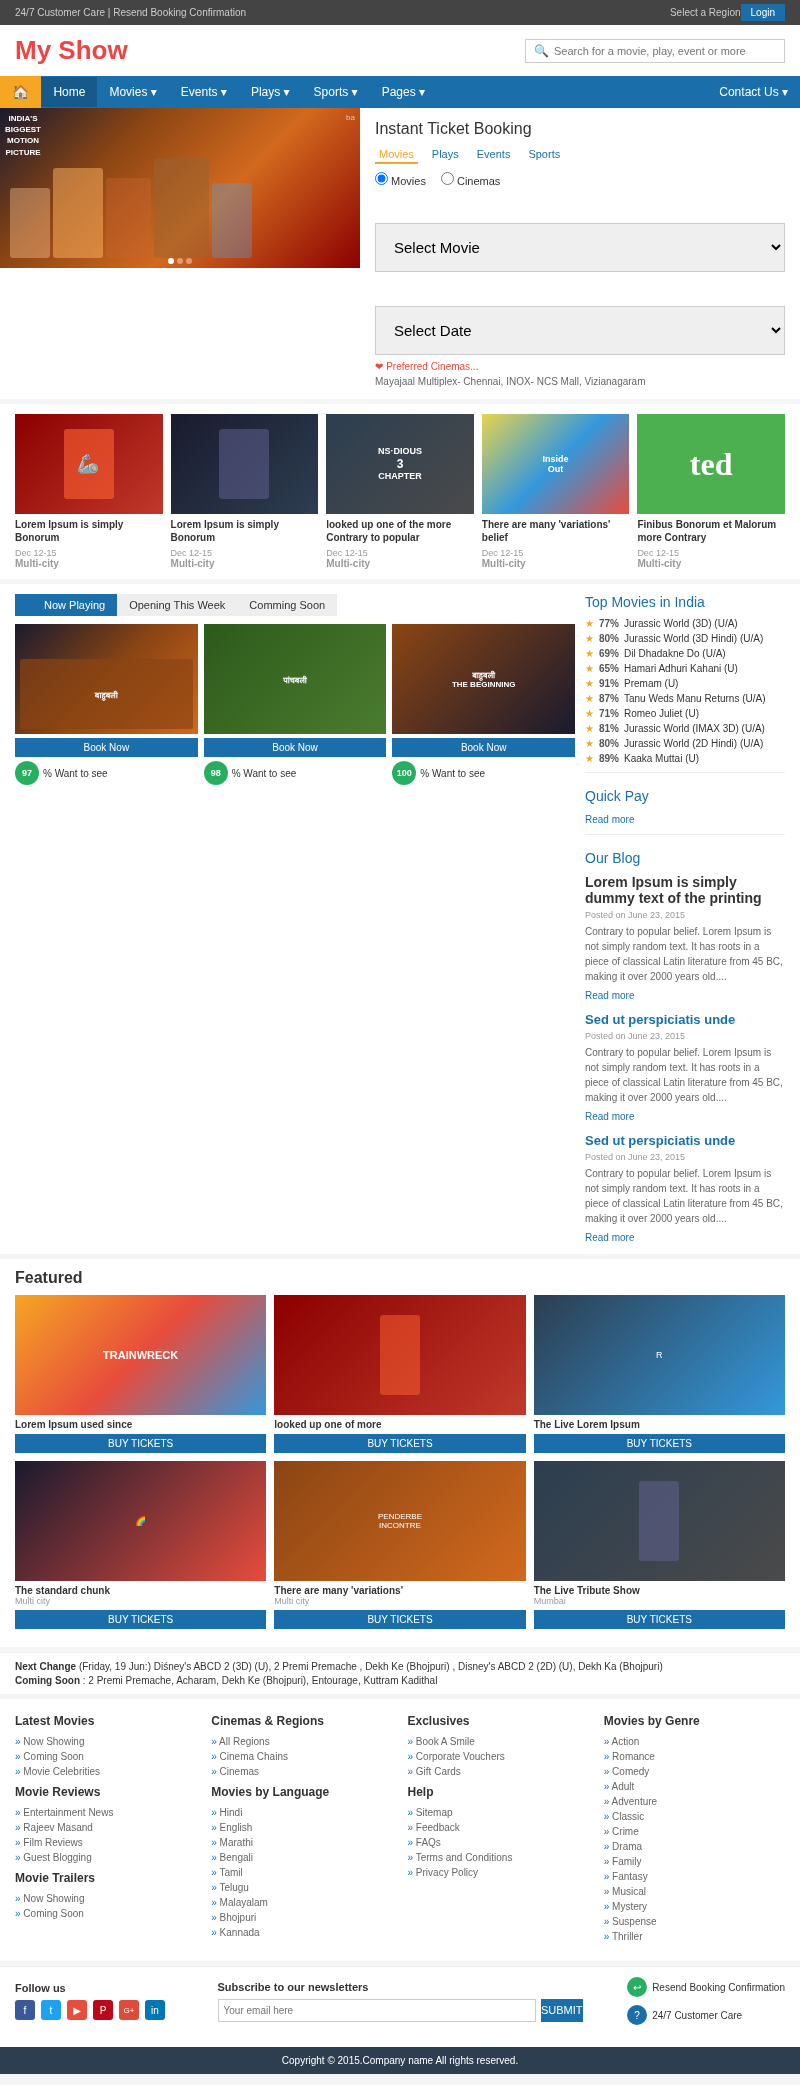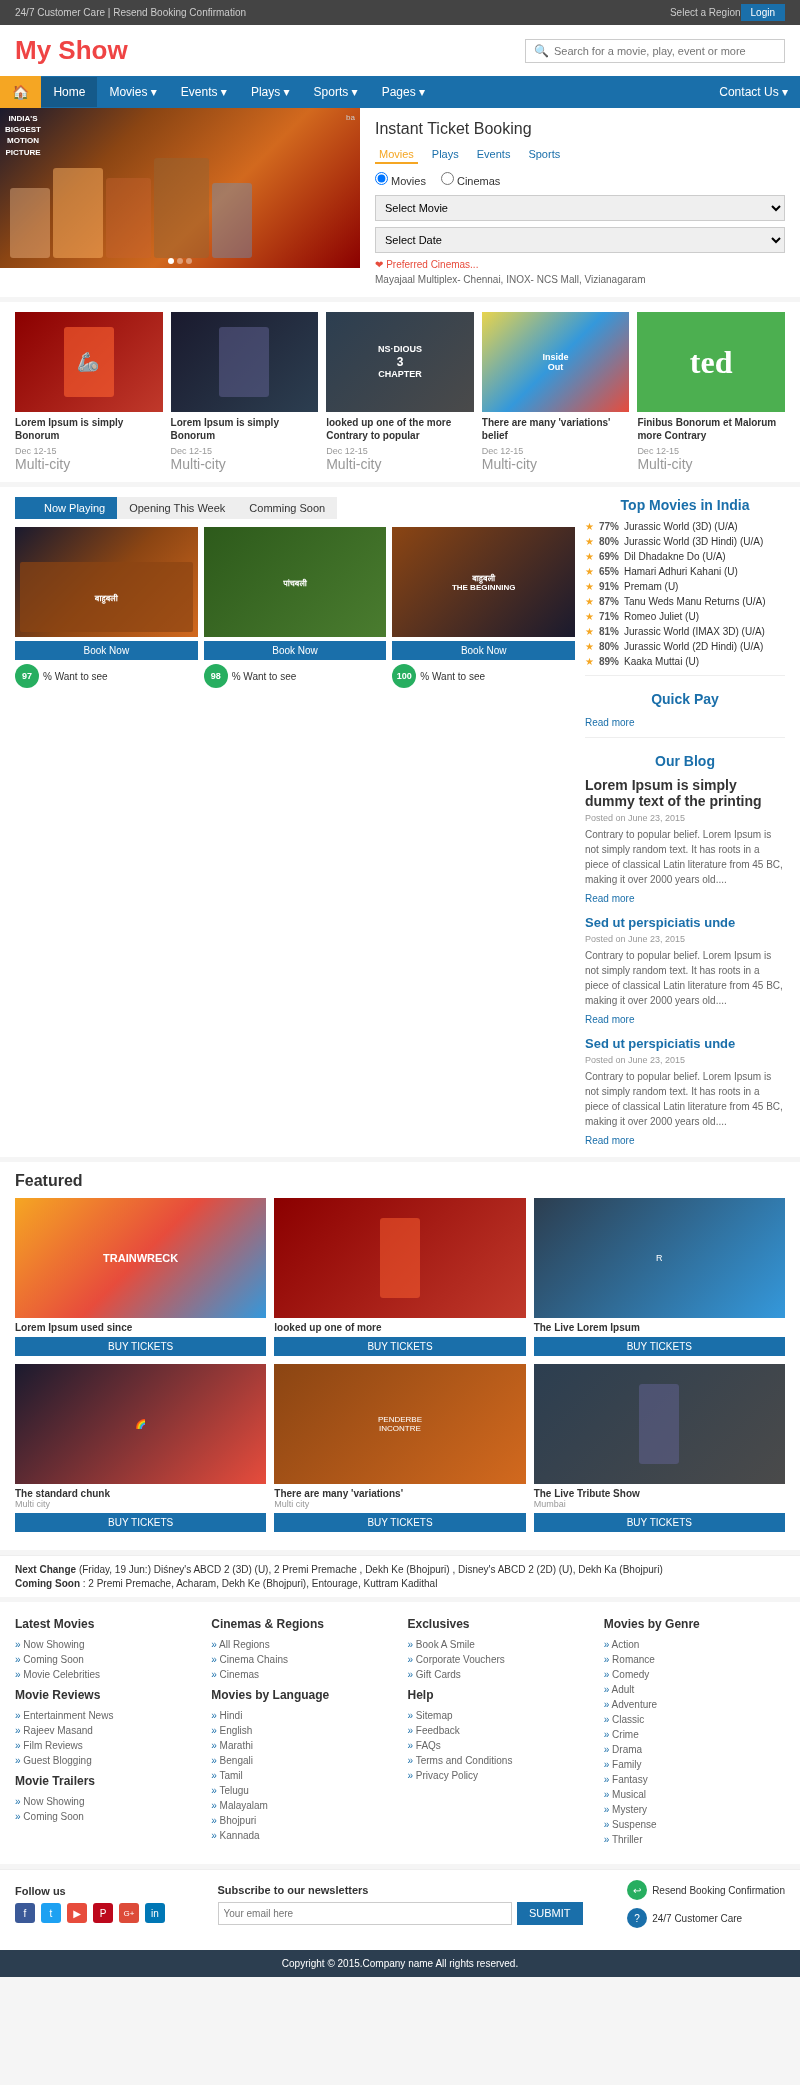--- a/index.html
+++ b/index.html
@@ -26,47 +26,47 @@
     .banner-section { display: flex; background: #fff; margin-bottom: 5px; }
     .banner { width: 360px; height: 160px; overflow: hidden; position: relative; }
     .banner-img { width: 100%; height: 160px; background: linear-gradient(135deg, #8B4513 0%, #D2691E 30%, #8B0000 60%, #1a1a2e 100%); display: flex; align-items: center; justify-content: center; color: #fff; font-size: 11px; text-align: center; }
 
     .booking-panel { flex: 1; padding: 12px 15px; background: #fff; }
     .booking-title { font-size: 16px; color: #333; margin-bottom: 8px; }
     .booking-tabs { display: flex; gap: 10px; margin-bottom: 8px; }
     .booking-tab { font-size: 11px; color: #1a6faa; cursor: pointer; padding: 2px 4px; }
     .booking-tab.active { border-bottom: 2px solid #f5a623; color: #f5a623; }
     .radio-group { display: flex; gap: 15px; margin-bottom: 8px; font-size: 11px; }
-    .booking-select { width: 100%; padding: 5px; margin-bottom: 6px; border: 1px solid #ccc; font-size: 11px; }
+    .booking-select { width: 100%; padding: 14px; margin-bottom: 6px; border: 1px solid #ccc; font-size: 15px; margin-top: 28px; }
     .preferred-cinemas { font-size: 10px; color: #e74c3c; margin-bottom: 4px; }
     .cinema-list { font-size: 10px; color: #666; }
 
     
     .section { background: #fff; padding: 10px 15px; margin-bottom: 5px; }
     .movies-row { display: flex; gap: 8px; overflow: hidden; }
     .movie-card { flex: 1; min-width: 0; }
     .movie-thumb { width: 100%; height: 100px; object-fit: cover; background: #333; display: flex; align-items: center; justify-content: center; color: #fff; font-size: 9px; overflow: hidden; }
     .movie-title { font-size: 10px; font-weight: bold; margin-top: 4px; line-height: 1.3; height: 28px; overflow: hidden; }
     .movie-date { font-size: 9px; color: #999; margin-top: 2px; }
-    .movie-city { font-size: 14px; color: #999; }
+    .movie-city { font-size: 10px; color: #999; font-weight: bold; }
 
     
     .thumb-iron { background: linear-gradient(135deg, #c0392b, #e74c3c); }
     .thumb-dark { background: linear-gradient(135deg, #1a1a2e, #2c3e50); }
     .thumb-ted { background: #4CAF50; color: #fff; font-size: 28px; font-weight: bold; }
     .playing-tabs { display: flex; gap: 0; margin-bottom: 8px; }
     .playing-tab { padding: 5px 12px; font-size: 11px; cursor: pointer; background: #eee; color: #333; }
     .playing-tab.active { background: #1a6faa; color: #fff; padding-left: 29px; }
     .playing-movies { display: flex; gap: 6px; }
     .playing-card { flex: 1; }
     .playing-thumb { width: 100%; height: 110px; background: #555; display: flex; align-items: flex-end; justify-content: center; color: #fff; font-size: 9px; position: relative; overflow: hidden; }
     .book-btn { background: #1a6faa; color: #fff; width: 100%; padding: 4px; font-size: 10px; border: none; cursor: pointer; margin: 4px 0; }
     .want-to-see { display: flex; align-items: center; gap: 4px; font-size: 10px; }
     .score-badge { background: #27ae60; color: #fff; width: 24px; height: 24px; border-radius: 50%; display: flex; align-items: center; justify-content: center; font-size: 9px; font-weight: bold; }
-    .section-title-blue { color: #1a6faa; font-size: 14px; font-weight: bold; margin-bottom: 8px; text-align: center; }
+    .section-title-blue { color: #1a6faa; font-size: 14px; font-weight: normal; margin-bottom: 8px; }
     .top-movie-item { display: flex; align-items: center; gap: 5px; margin-bottom: 4px; font-size: 10px; }
     .star-icon { color: #f5a623; }
 
     
     .quick-pay { margin-top: 15px; }
     .quick-pay-text { font-size: 10px; color: #666; line-height: 1.5; }
 
     
     .blog-section { margin-top: 15px; }
     .blog-title { font-size: 14px; font-weight: bold; color: #333; margin-bottom: 4px; }
@@ -114,21 +114,21 @@
     .follow-title { font-size: 11px; font-weight: bold; margin-bottom: 6px; }
     .social-icons { display: flex; gap: 6px; }
     .social-icon { width: 20px; height: 20px; background: #3b5998; border-radius: 3px; display: flex; align-items: center; justify-content: center; color: #fff; font-size: 10px; cursor: pointer; }
     .social-icon.twitter { background: #1da1f2; }
     .social-icon.youtube { background: #e74c3c; }
 
     .newsletter { flex: 2; }
     .newsletter-title { font-size: 11px; font-weight: bold; margin-bottom: 6px; }
     .newsletter-form { display: flex; gap: 5px; }
     .newsletter-input { flex: 1; padding: 5px; border: 1px solid #ccc; font-size: 10px; }
-    .submit-btn { background: #1a6faa; color: #fff; border: none; padding: 5px 12px; font-size: 11px; cursor: pointer; }
+    .submit-btn { background: #1a6faa; color: #fff; border: none; padding: 5px 0; font-size: 11px; cursor: pointer; }
 
     .footer-actions { display: flex; gap: 10px; flex: 1; justify-content: flex-end; }
     .footer-action-btn { display: flex; align-items: center; gap: 5px; font-size: 10px; color: #333; cursor: pointer; }
     .footer-action-icon { width: 20px; height: 20px; border-radius: 50%; background: #27ae60; display: flex; align-items: center; justify-content: center; color: #fff; font-size: 10px; }
     .footer-action-icon.blue { background: #1a6faa; }
 
     .copyright { background: #2c3e50; color: #fff; text-align: center; padding: 8px; font-size: 10px; }
 
     
     .main-content { display: flex; gap: 10px; padding: 10px 15px; background: #fff; margin-bottom: 5px; }

